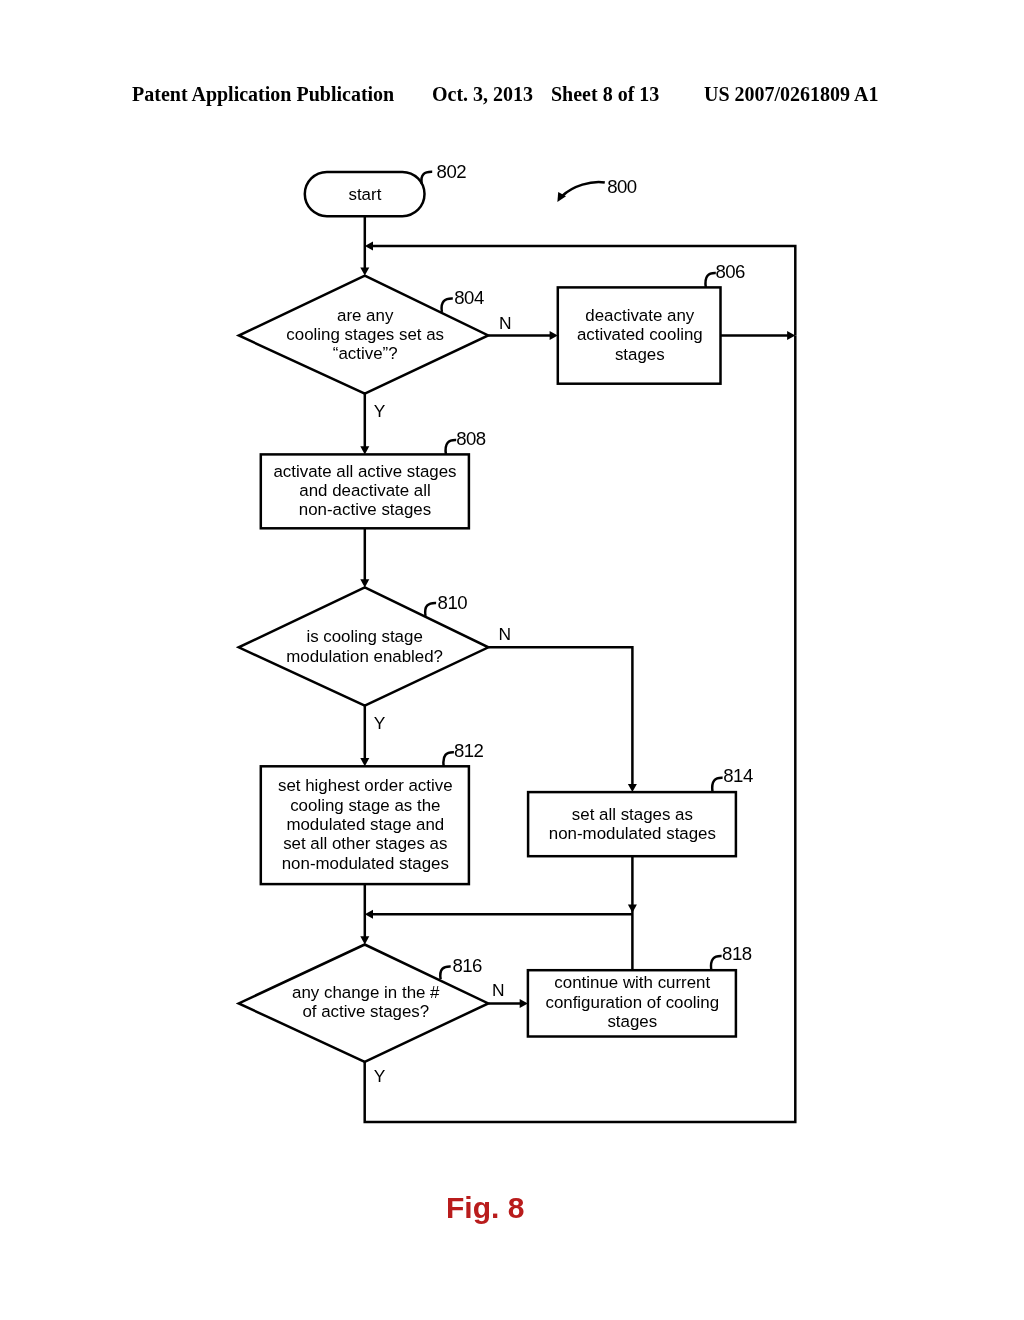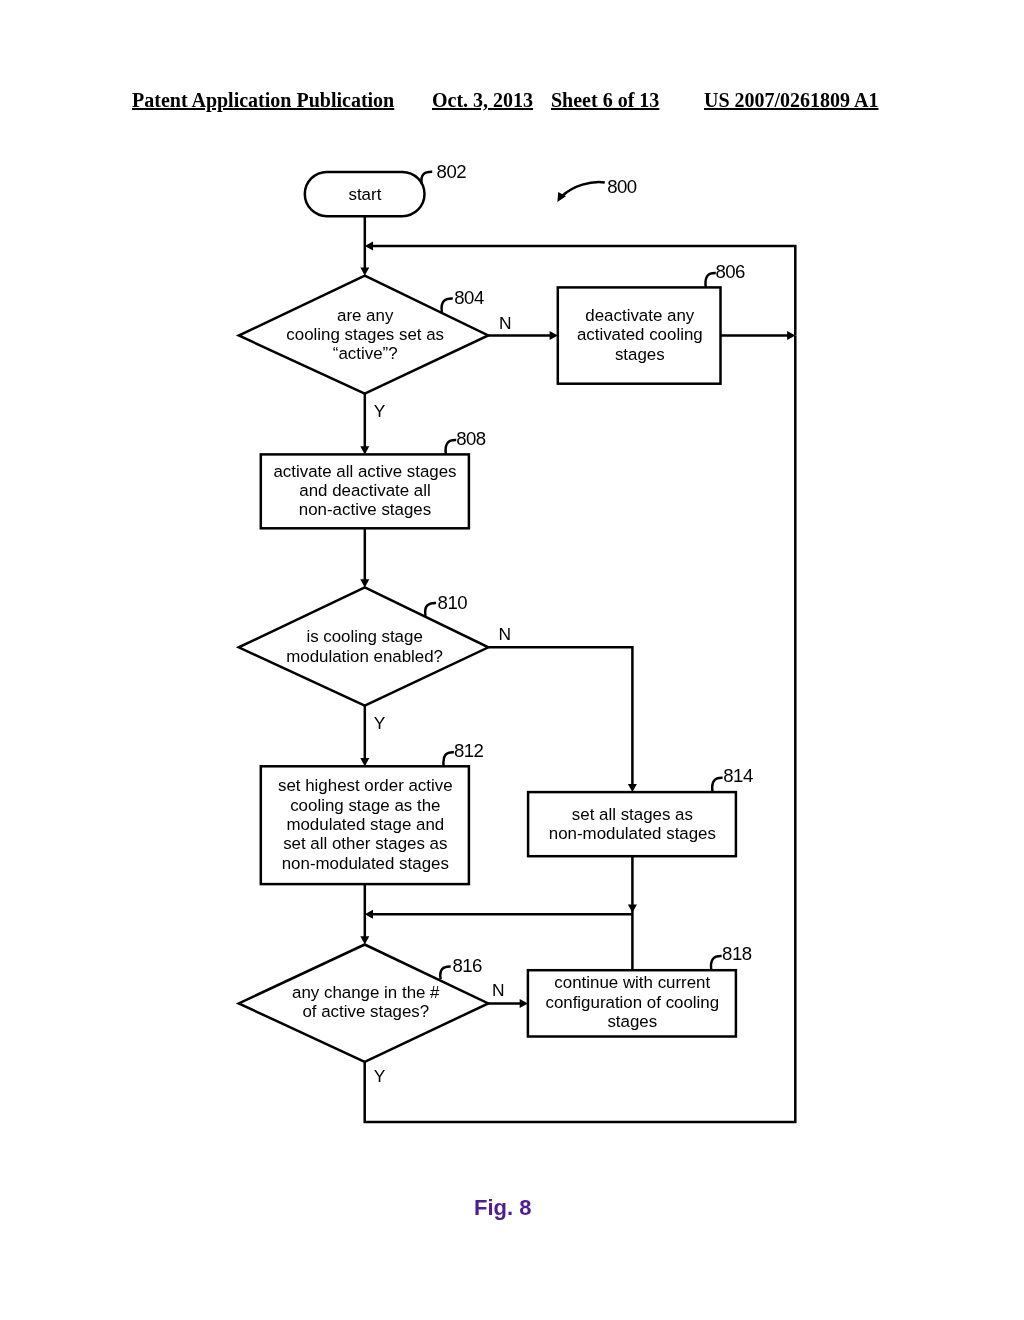--- a/index.html
+++ b/index.html
@@ -1,39 +1,39 @@
 <!DOCTYPE html>
 <html><head>
 <meta charset="utf-8">
 <style>
   html,body{margin:0;padding:0;background:#fff;}
   body{width:1024px;height:1320px;font-family:"Liberation Sans",sans-serif;position:relative;overflow:hidden;-webkit-font-smoothing:antialiased;}
   #page{position:absolute;inset:0;background:#ffffff;}
-  .hdr{will-change:transform;position:absolute;top:90px;font-family:"Liberation Serif",serif;font-weight:bold;font-size:20px;line-height:20px;color:#000;white-space:nowrap;text-decoration:underline;}
+  .hdr{will-change:transform;position:absolute;top:84px;font-family:"Liberation Serif",serif;font-weight:bold;font-size:20px;line-height:20px;color:#000;white-space:nowrap;}
   #hdr-pub{left:132px;}
   #hdr-date{left:432px;}
   #hdr-sheet{left:551px;}
   #hdr-num{left:704px;}
-  #figlabel{will-change:transform;position:absolute;left:474px;top:1193px;font-family:"Liberation Sans",sans-serif;font-weight:bold;font-size:22px;line-height:30px;color:#4c1d95;}
+  #figlabel{will-change:transform;position:absolute;left:446px;top:1193px;font-family:"Liberation Sans",sans-serif;font-weight:bold;font-size:30px;line-height:30px;color:#b91c1c;}
   svg{position:absolute;left:0;top:0;}
   .nodetext{font-family:"Liberation Sans",sans-serif;font-size:16.9px;fill:#000;text-anchor:middle;}
   .reflbl{font-family:"Liberation Sans",sans-serif;font-size:18.6px;letter-spacing:-0.55px;fill:#000;}
   .branchlbl{font-family:"Liberation Sans",sans-serif;font-size:17.4px;fill:#000;text-anchor:middle;}
   .shape{fill:#fff;stroke:#000;stroke-width:2.5;}
   .conn{fill:none;stroke:#000;stroke-width:2.5;}
   .lead{fill:none;stroke:#000;stroke-width:2.5;}
   .ahead{fill:#000;}
 </style>
 </head>
 <body>
 
 <div id="page">
   <div class="hdr" id="hdr-pub">Patent Application Publication</div>
   <div class="hdr" id="hdr-date">Oct. 3, 2013</div>
-  <div class="hdr" id="hdr-sheet">Sheet 6 of 13</div>
+  <div class="hdr" id="hdr-sheet">Sheet 8 of 13</div>
   <div class="hdr" id="hdr-num">US 2007/0261809 A1</div>
 
   <svg id="flowchart" width="1024" height="1320" viewBox="0 0 1024 1320">
 <g>
 <path class="conn" d="M 364.8 216.2 L 364.8 268.2"></path>
 <path class="ahead" d="M 360.3 267.4 L 369.3 267.4 L 364.8 275.6 Z"></path>
 <path class="conn" d="M 488.2 335.5 L 550.4 335.5"></path>
 <path class="ahead" d="M 549.6 331.0 L 549.6 340.0 L 557.8 335.5 Z"></path>
 <path class="conn" d="M 720.5 335.5 L 787.9 335.5"></path>
 <path class="ahead" d="M 787.1 331.0 L 787.1 340.0 L 795.3 335.5 Z"></path>

